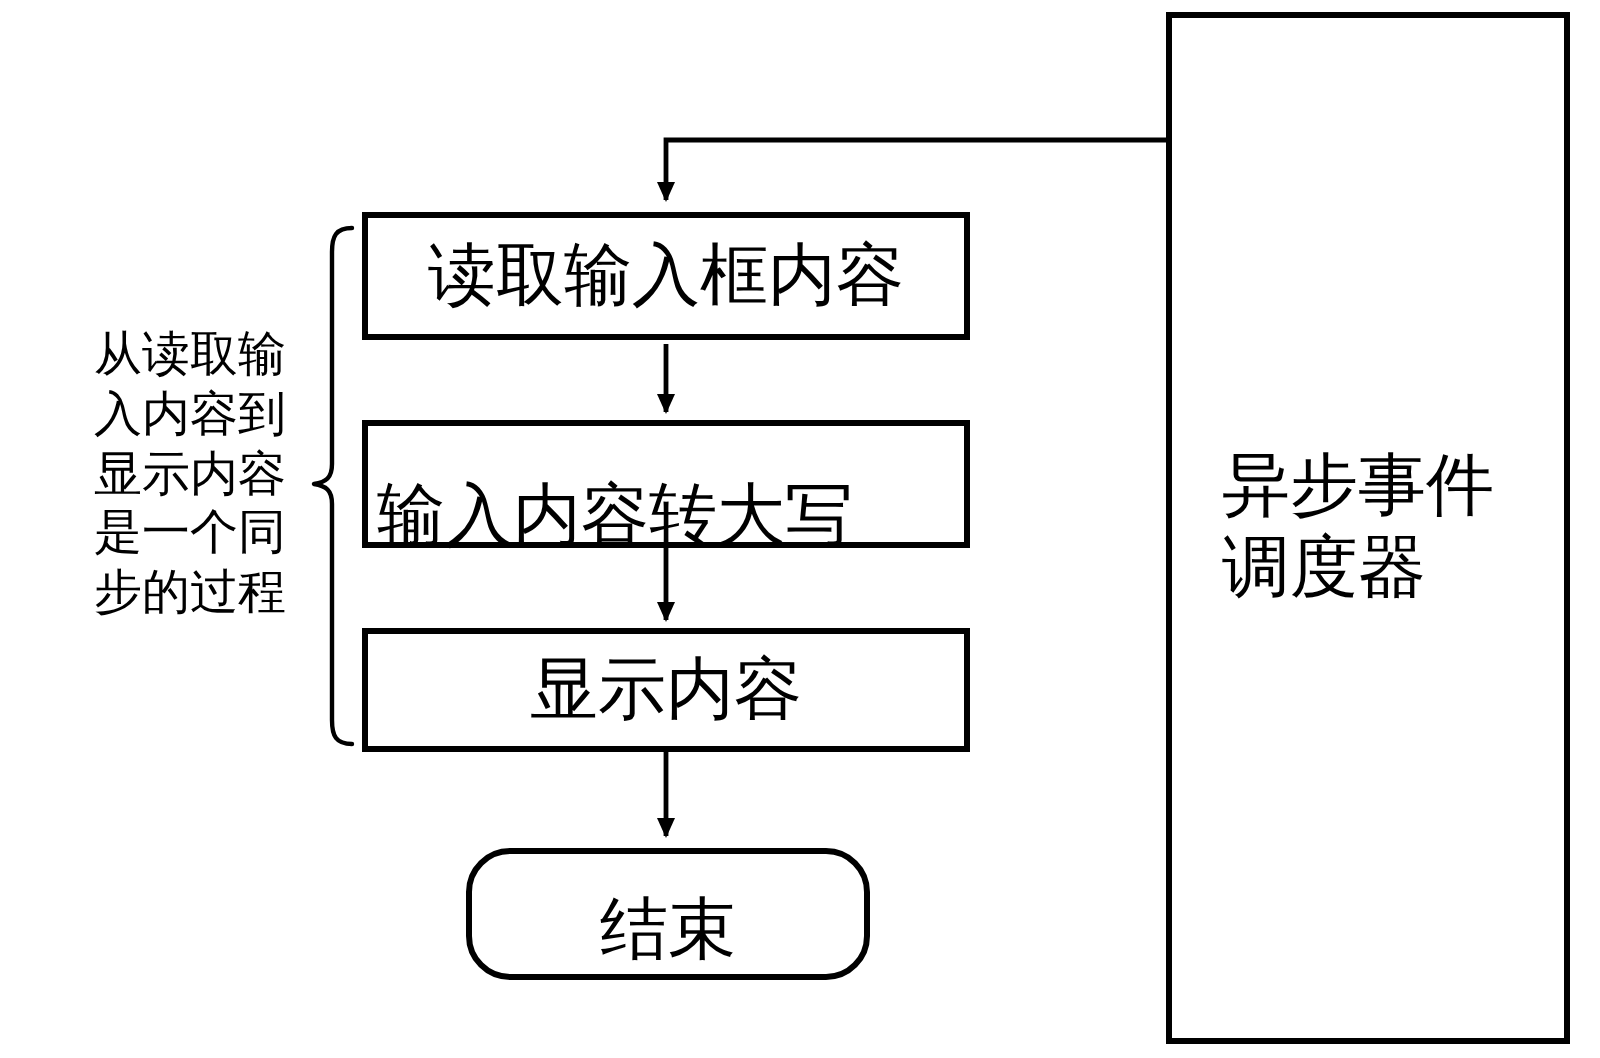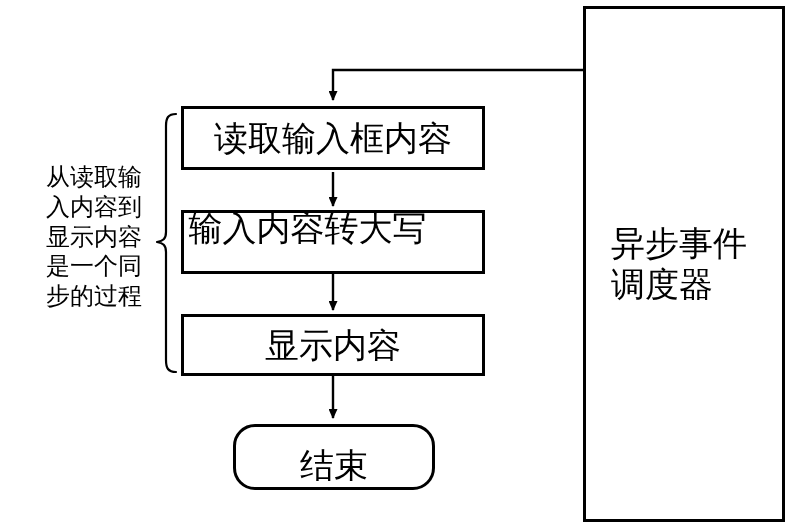--- a/index.html
+++ b/index.html
@@ -62,21 +62,22 @@
     line-height: 1.1;
     color: #000000;
     white-space: nowrap;
   }
   .side-note {
     position: absolute;
     font-size: 24px;
     line-height: 1.24;
     color: #000000;
     white-space: pre-line;
-    text-align: right;
+    text-align: center;
+    margin-left: 15px;
   }
   .panel-label {
     font-size: 34px;
     line-height: 1.22;
   }
 </style>
 </head>
 <body>
 
 <div id="canvas">
@@ -102,21 +103,21 @@
              C166,239 163,241 157,242
              C163,243 166,245 166,252
              L166,360
              C166,368 168,372 176,372" fill="none" stroke="#000000" stroke-width="2.2" stroke-linecap="round" stroke-linejoin="round"></path>
   </svg>
 
   <div class="proc-box" style="left:181px; top:106px; width:304px; height:64px;"></div>
   <div class="node-text" style="left:181px; top:106px; width:304px; height:64px;">读取输入框内容</div>
 
   <div class="proc-box" style="left:181px; top:210px; width:304px; height:64px;"></div>
-  <div class="node-text" style="left:181px; top:196px; width:253px; height:64px;">输入内容转大写</div>
+  <div class="node-text" style="left:181px; top:226px; width:253px; height:64px;">输入内容转大写</div>
 
   <div class="proc-box" style="left:181px; top:314px; width:304px; height:62px;"></div>
   <div class="node-text" style="left:181px; top:314px; width:304px; height:62px;">显示内容</div>
 
   <div class="terminal-box" style="left:233px; top:424px; width:202px; height:66px;"></div>
   <div class="node-text" style="left:233px; top:424px; width:202px; height:83px;">结束</div>
 
   <div class="panel-box" style="left:583px; top:6px; width:202px; height:516px;"></div>
   <div class="node-text panel-label" style="left:583px; top:6px; width:192px; height:516px;">异步事件
 调度器</div>

